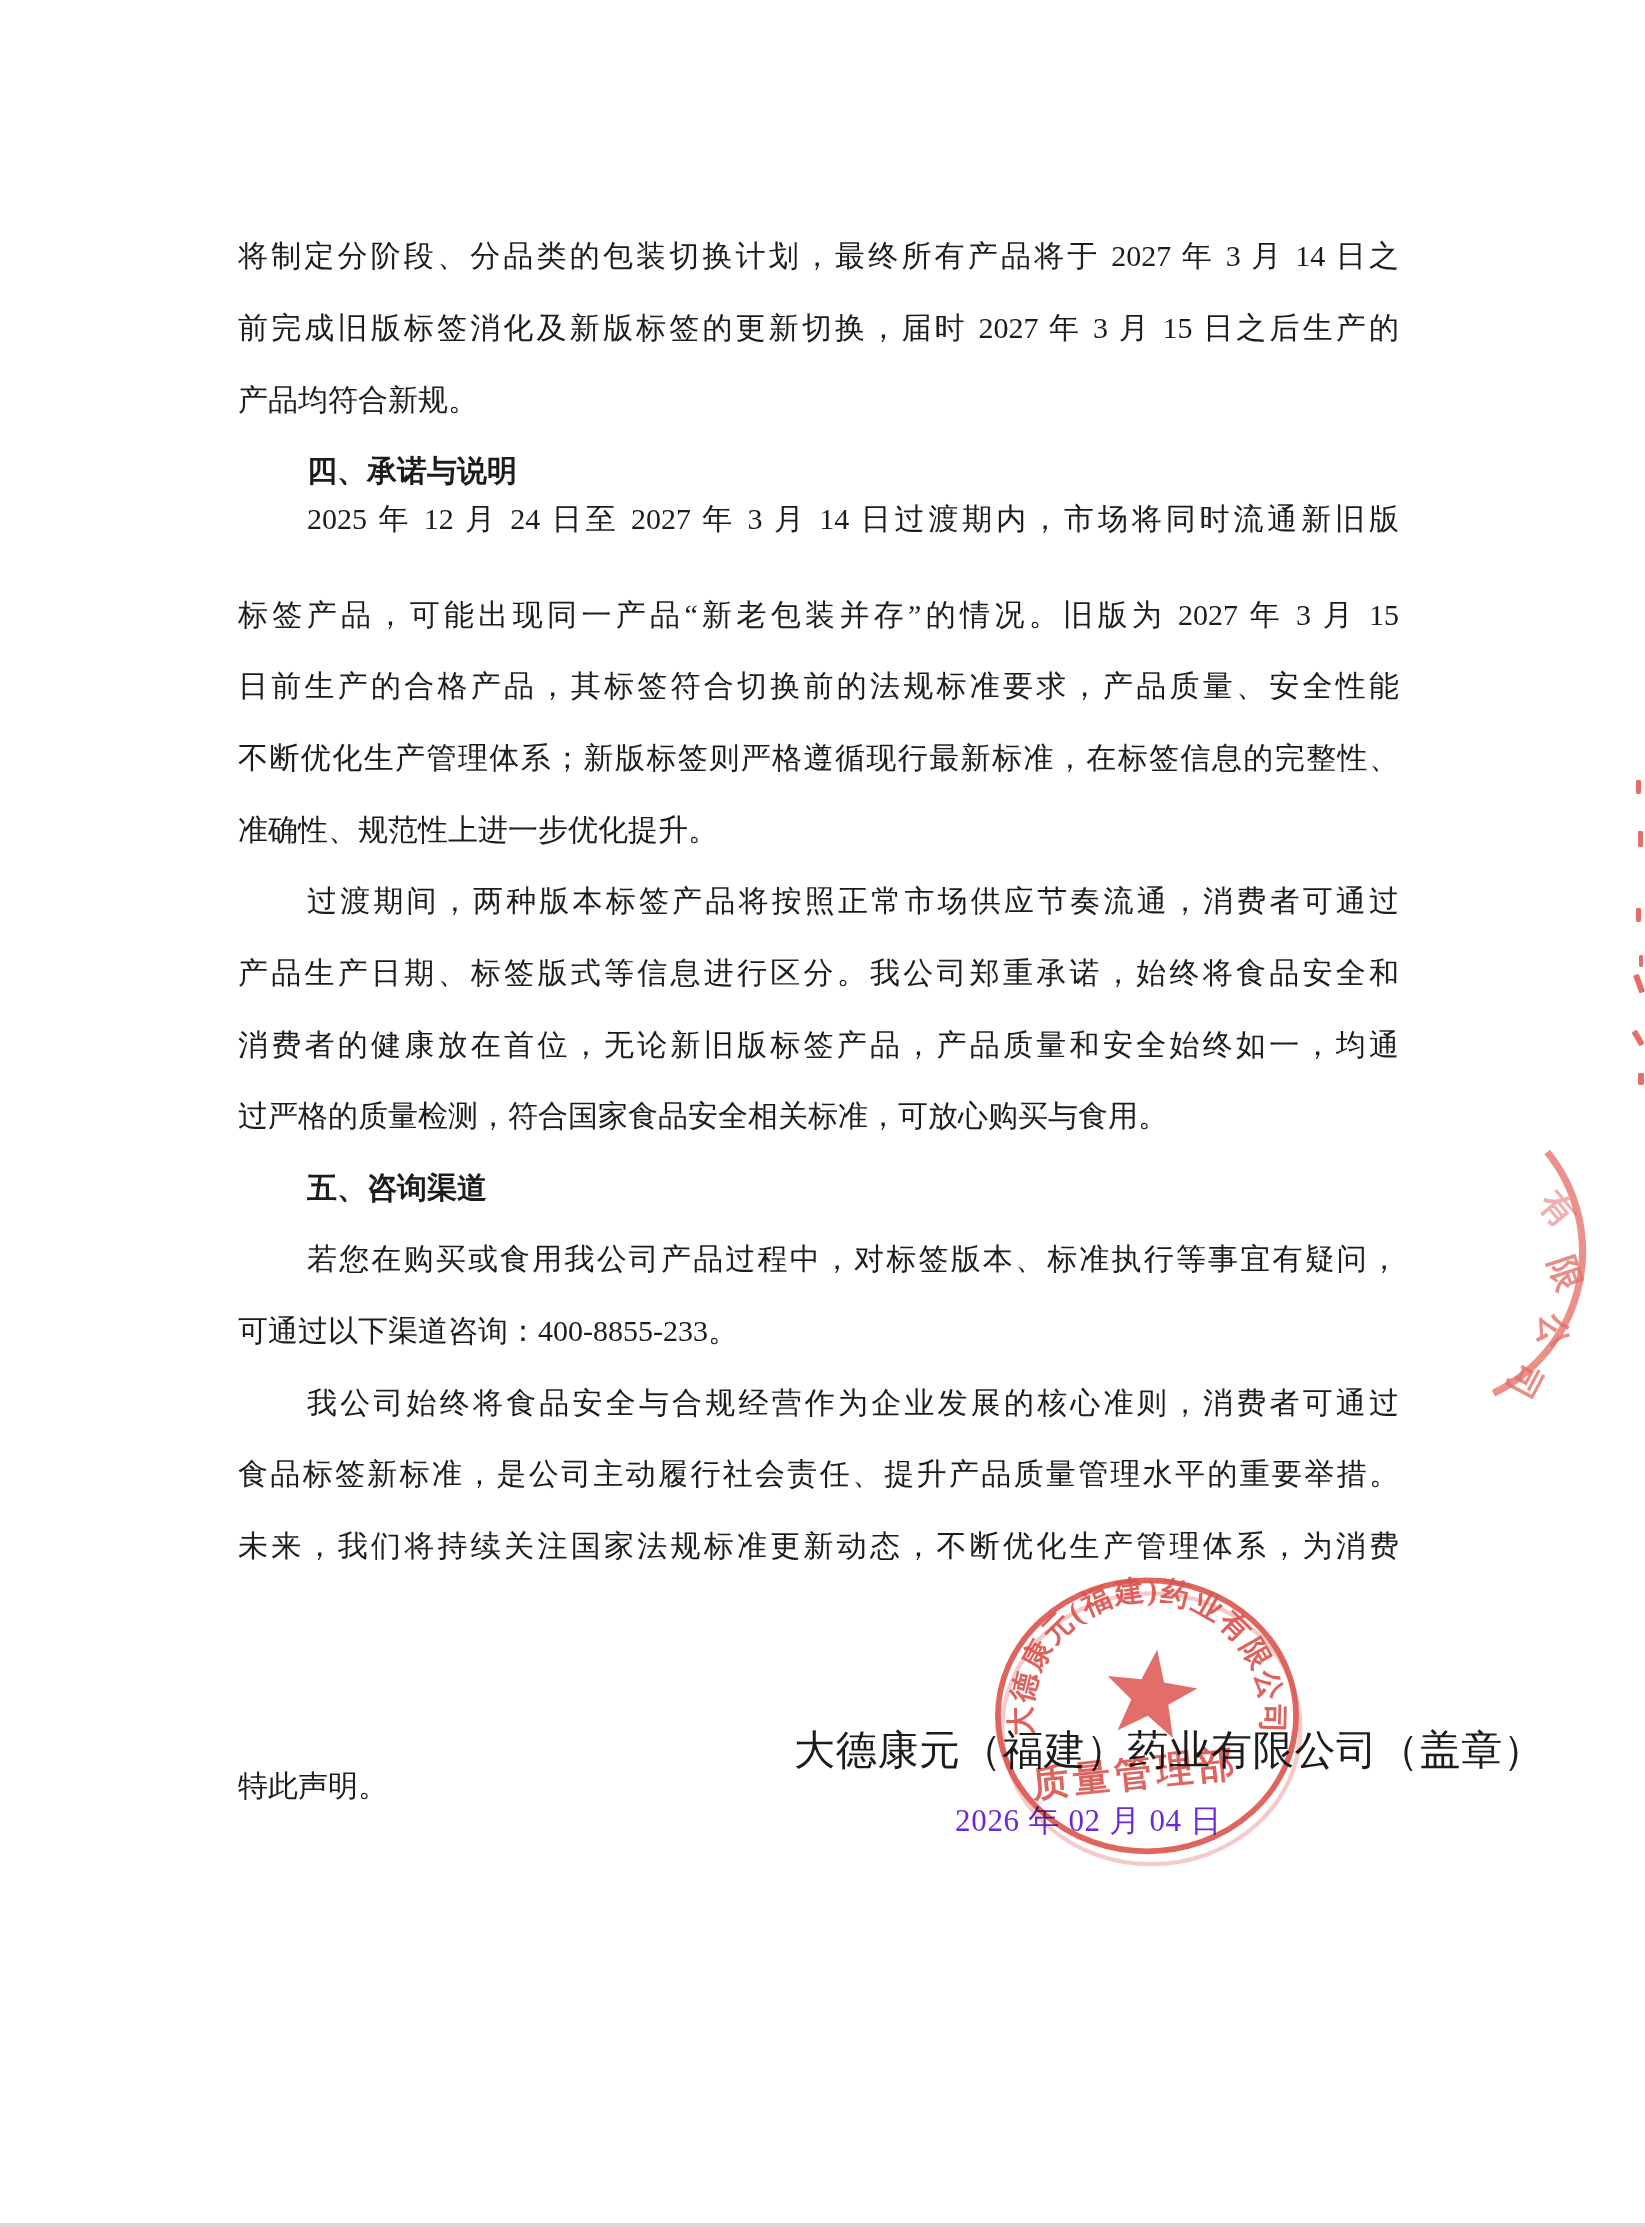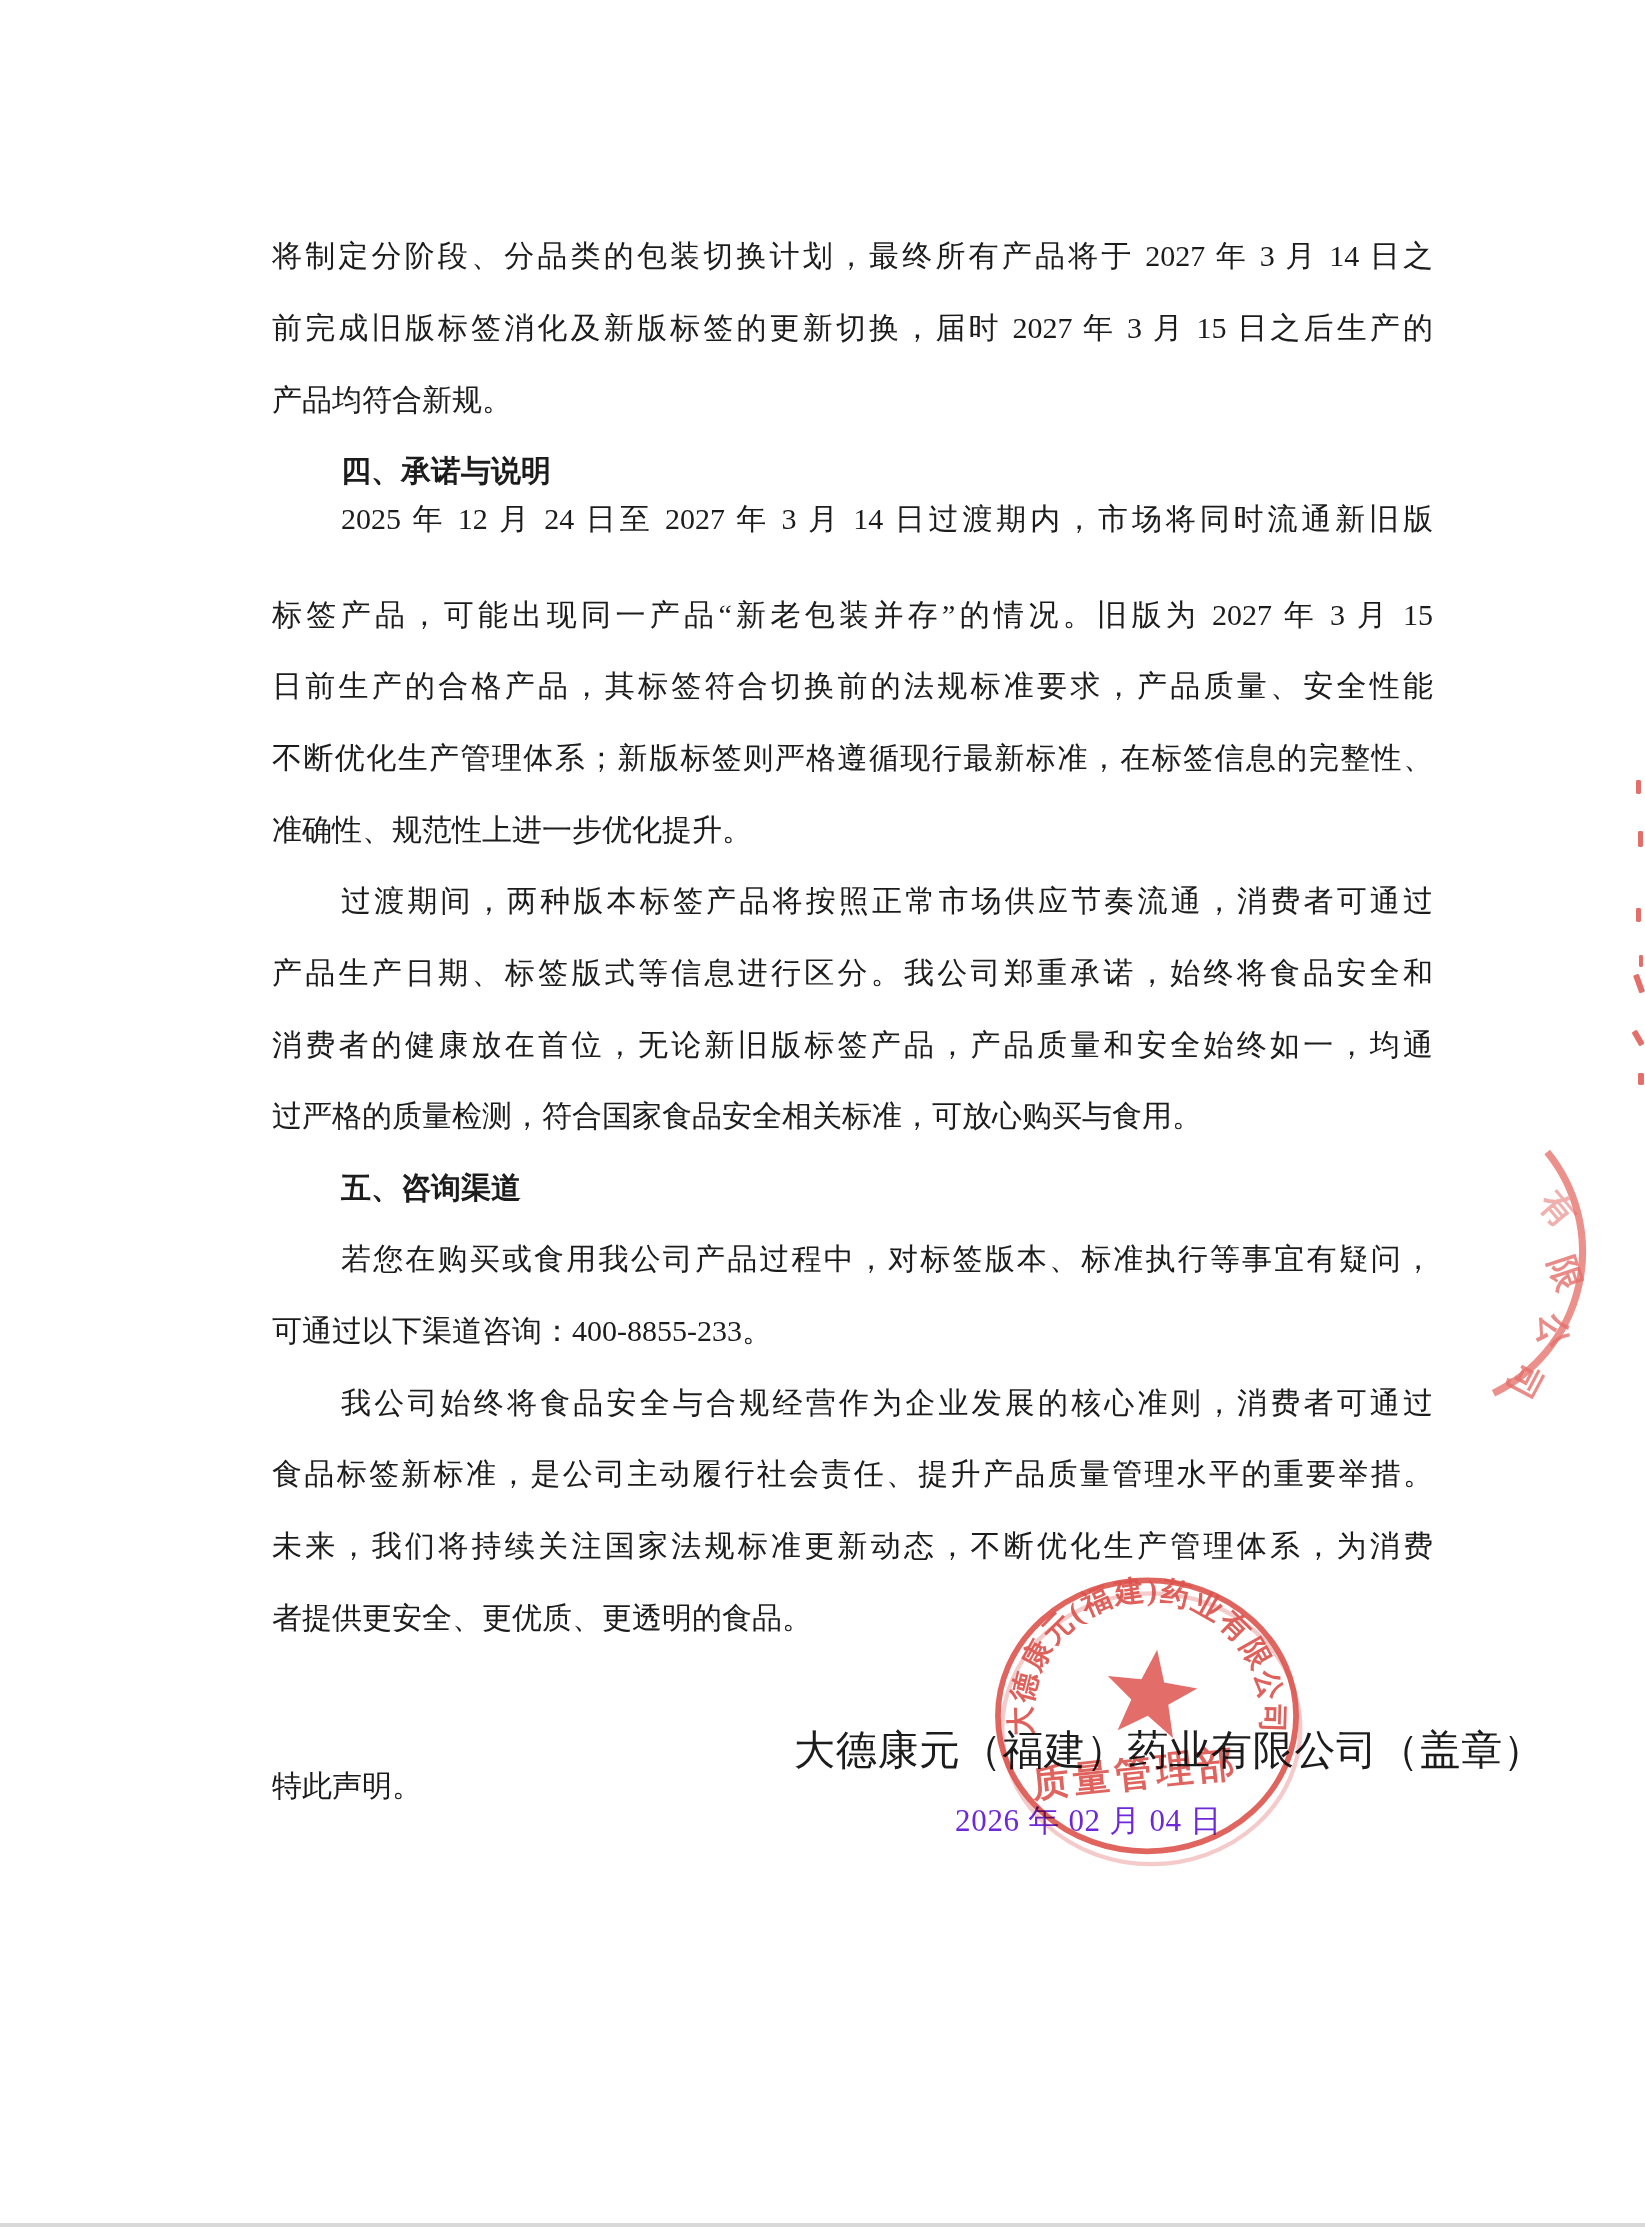--- a/index.html
+++ b/index.html
@@ -12,21 +12,20 @@
   }
   .tline{
     position:absolute;
     left:238px;
     width:1161px;
     color:#1c1c1c;
     font-size:30px;
     line-height:1.35;
     text-align:justify;
     text-align-last:justify;
-    margin-left:34px;
   }
   .indent{padding-left:69px;width:1092px;}
   .endline{text-align-last:left;}
   .heading{font-weight:700;}
   .sig{
     position:absolute;left:794px;top:1723px;
     font-size:41px;color:#1c1c1c;letter-spacing:0.7px;
   }
   .sigdate{
     position:absolute;left:955px;top:1800px;
@@ -69,21 +68,20 @@
   <div class="tline indent" style="top:881px">过渡期间，两种版本标签产品将按照正常市场供应节奏流通，消费者可通过</div>
   <div class="tline" style="top:953px">产品生产日期、标签版式等信息进行区分。我公司郑重承诺，始终将食品安全和</div>
   <div class="tline" style="top:1025px">消费者的健康放在首位，无论新旧版标签产品，产品质量和安全始终如一，均通</div>
   <div class="tline endline" style="top:1096px">过严格的质量检测，符合国家食品安全相关标准，可放心购买与食用。</div>
   <div class="tline heading indent endline" style="top:1168px">五、咨询渠道</div>
   <div class="tline indent" style="top:1239px">若您在购买或食用我公司产品过程中，对标签版本、标准执行等事宜有疑问，</div>
   <div class="tline endline" style="top:1311px">可通过以下渠道咨询：400-8855-233。</div>
   <div class="tline indent" style="top:1383px">我公司始终将食品安全与合规经营作为企业发展的核心准则，消费者可通过</div>
   <div class="tline" style="top:1454px">食品标签新标准，是公司主动履行社会责任、提升产品质量管理水平的重要举措。</div>
   <div class="tline" style="top:1526px">未来，我们将持续关注国家法规标准更新动态，不断优化生产管理体系，为消费</div>
-  <div class="tline endline" style="top:1598px">者提供更安全、更优质、更透明的食品。</div>
   <div class="tline endline" style="top:1766px">特此声明。</div>
 
   <div class="sig">大德康元（福建）药业有限公司（盖章）</div>
   <div class="sigdate">2026 年 02 月 04 日</div>
 
   <svg class="stamp" width="344" height="330" viewBox="0 0 480 460">
     <defs>
       <path id="ringPath" d="M 93 289 A 162 162 0 1 1 387 289" fill="none"></path>
     </defs>
 

